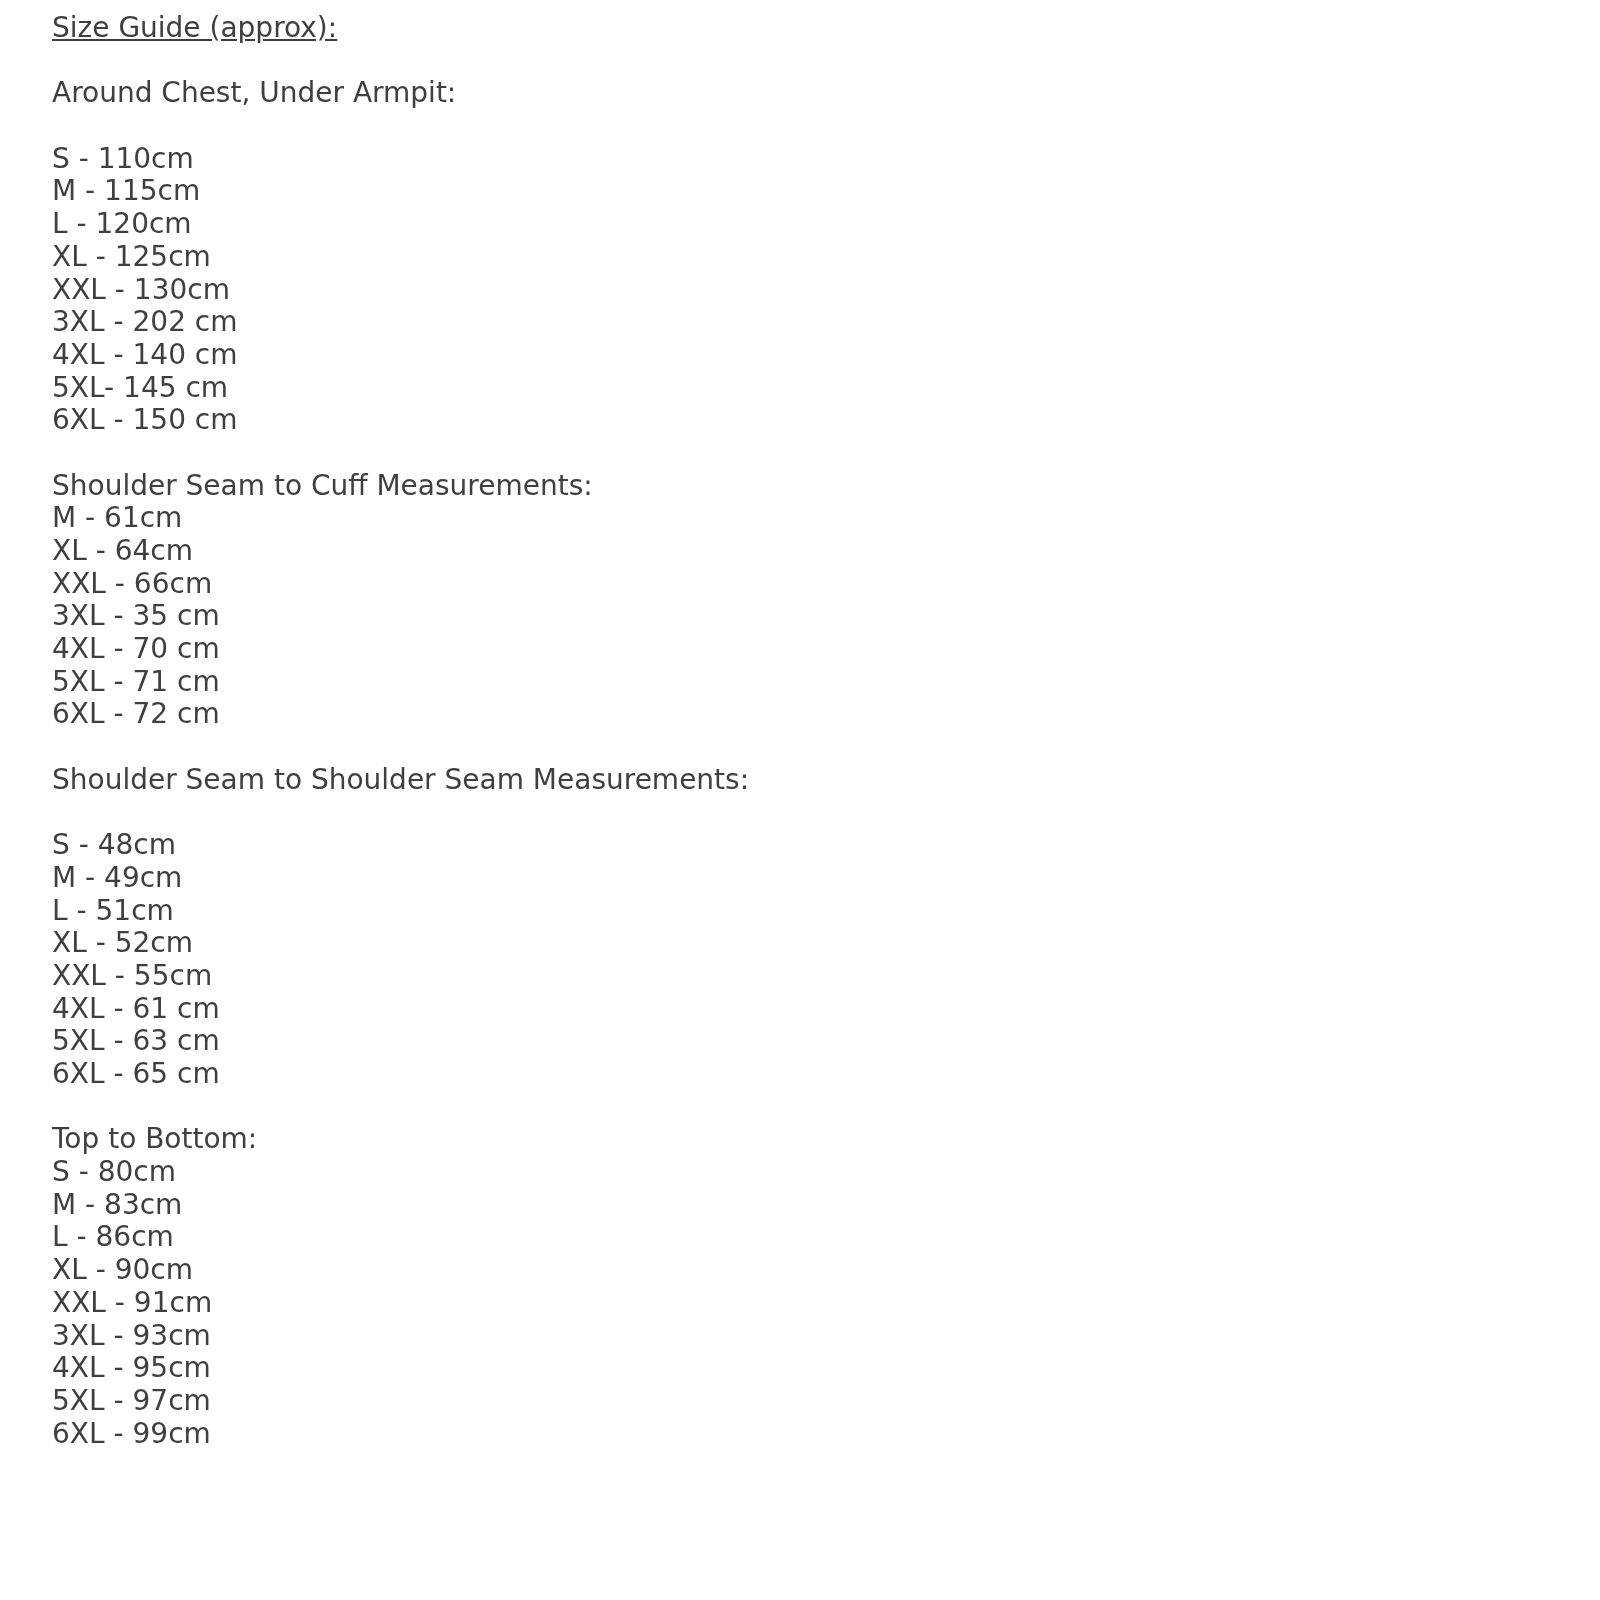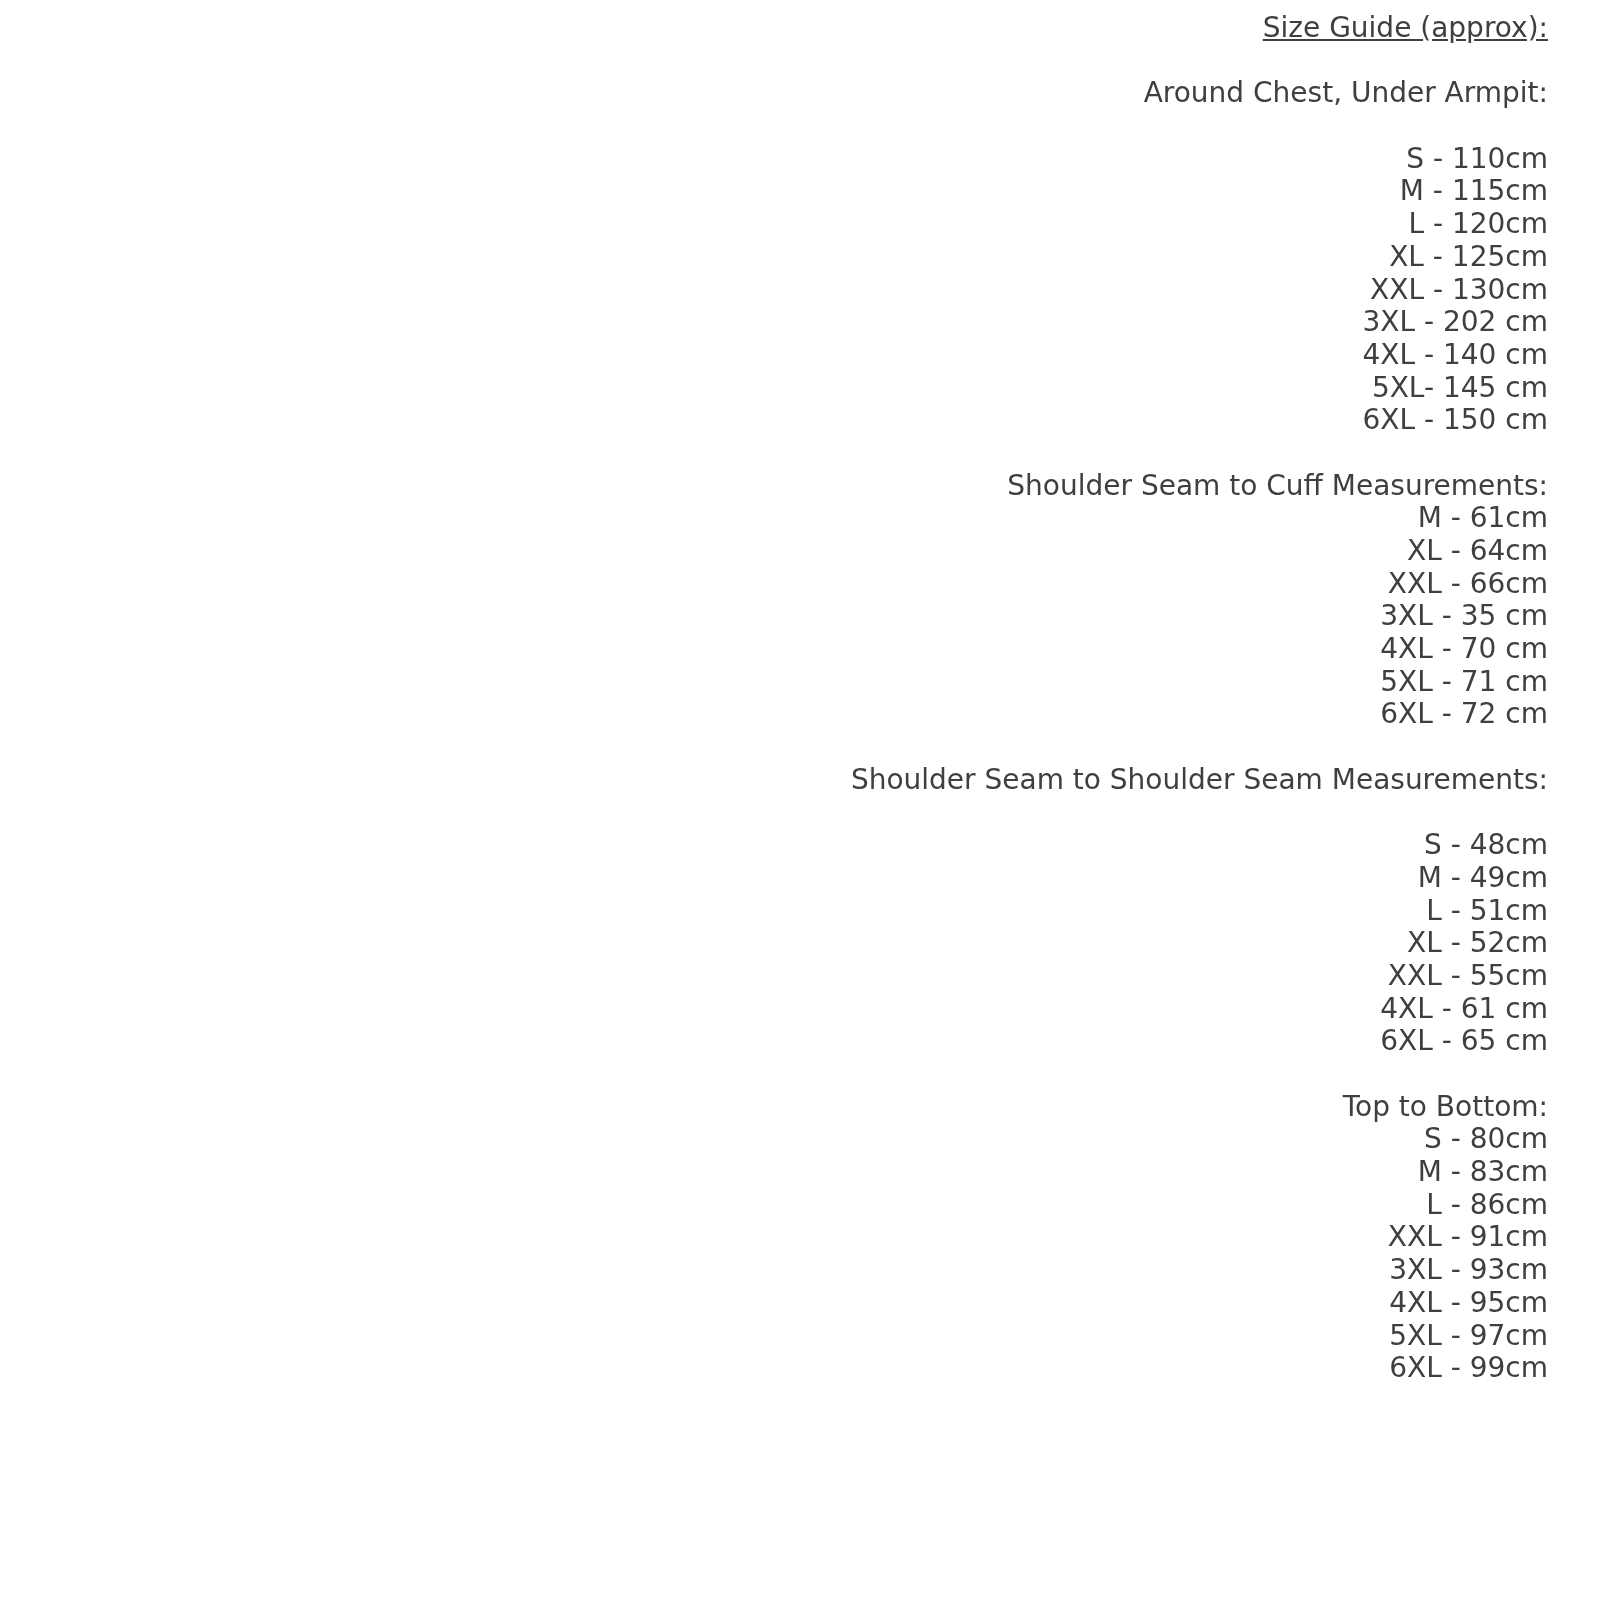--- a/index.html
+++ b/index.html
@@ -10,21 +10,21 @@
   body {
     width: 1600px;
     height: 1600px;
     overflow: hidden;
   }
   .content {
     position: relative;
     left: 52px;
     width: 1496px;
     padding-top: 12px;
-    text-align: right;
+    text-align: left;
     font-family: "DejaVu Sans", "Liberation Sans", sans-serif;
     font-size: 28px;
     line-height: 32.7px;
     color: #3f3f3f;
     -webkit-font-smoothing: antialiased;
   }
   .line {
     height: 32.7px;
     white-space: pre;
   }
@@ -67,26 +67,28 @@
   <div class="blank"></div>
 
   <div class="line heading">Shoulder Seam to Shoulder Seam Measurements:</div>
   <div class="blank"></div>
   <div class="line">S - 48cm</div>
   <div class="line">M - 49cm</div>
   <div class="line">L - 51cm</div>
   <div class="line">XL - 52cm</div>
   <div class="line">XXL - 55cm</div>
   <div class="line">4XL - 61 cm</div>
+  <div class="line">5XL - 63 cm</div>
   <div class="line">6XL - 65 cm</div>
   <div class="blank"></div>
 
   <div class="line heading">Top to Bottom:</div>
   <div class="line">S - 80cm</div>
   <div class="line">M - 83cm</div>
   <div class="line">L - 86cm</div>
+  <div class="line">XL - 90cm</div>
   <div class="line">XXL - 91cm</div>
   <div class="line">3XL - 93cm</div>
   <div class="line">4XL - 95cm</div>
   <div class="line">5XL - 97cm</div>
   <div class="line">6XL - 99cm</div>
 
 </div>
 
 </body></html>

